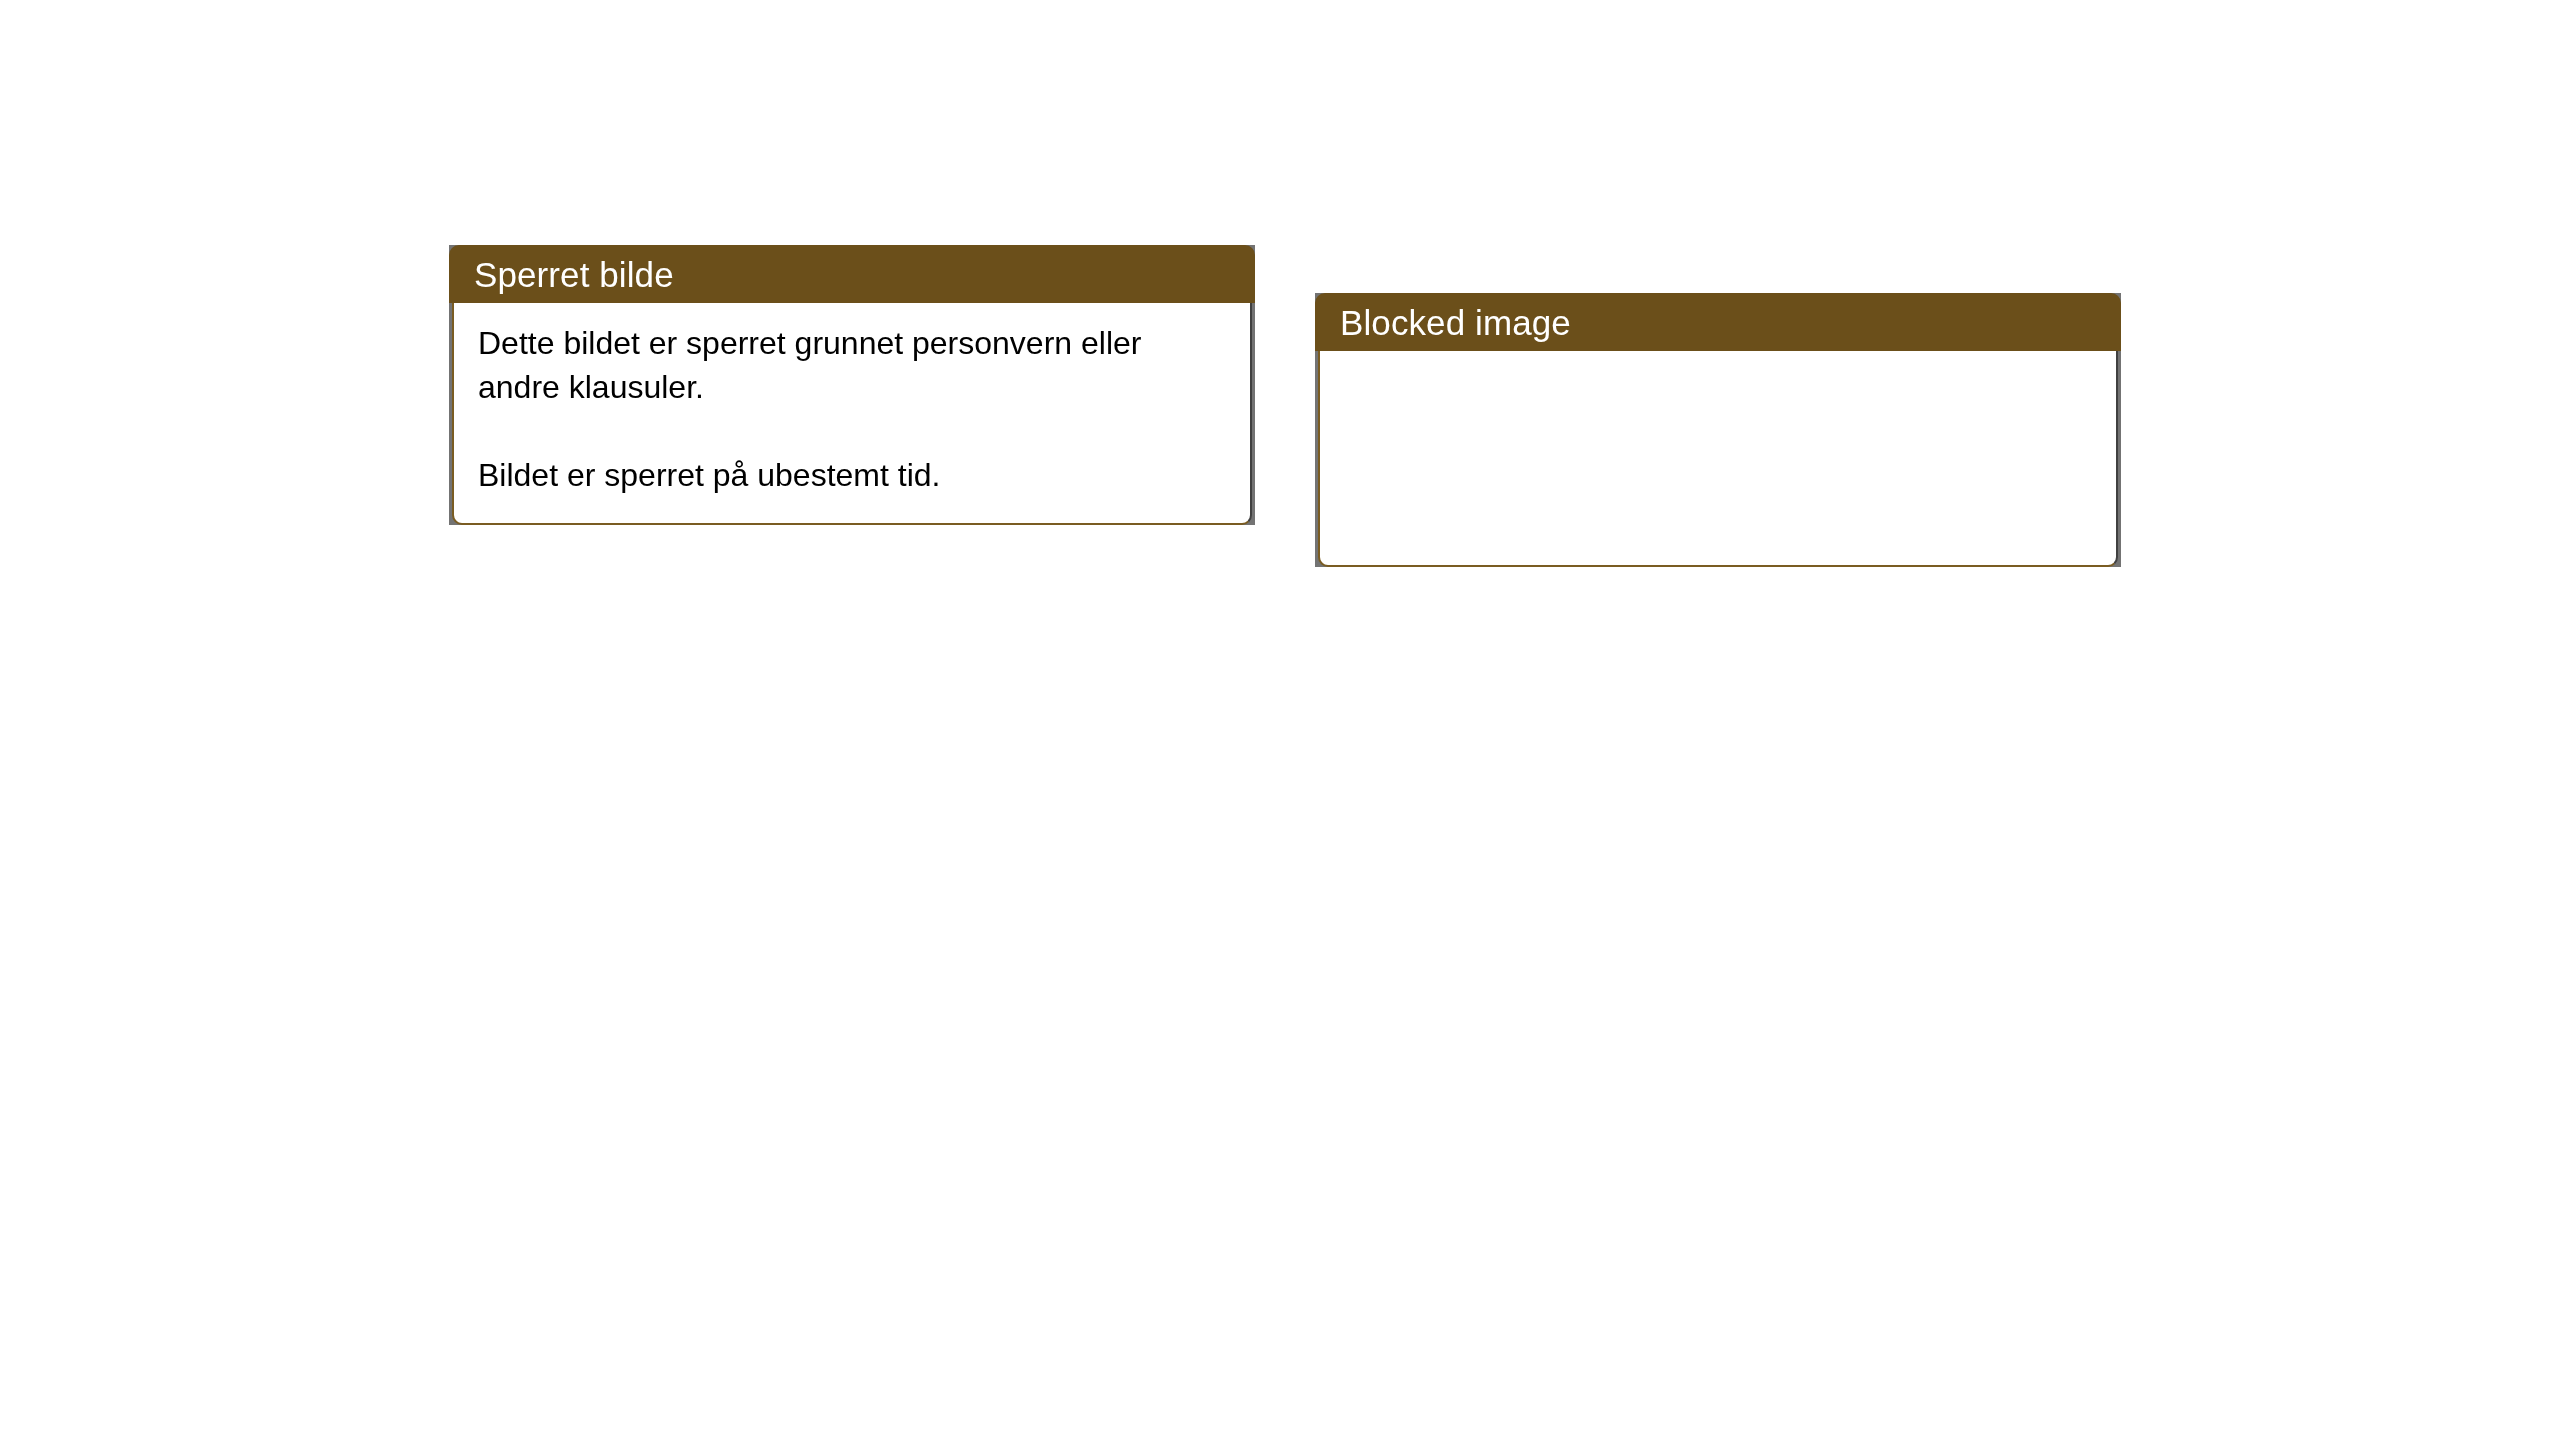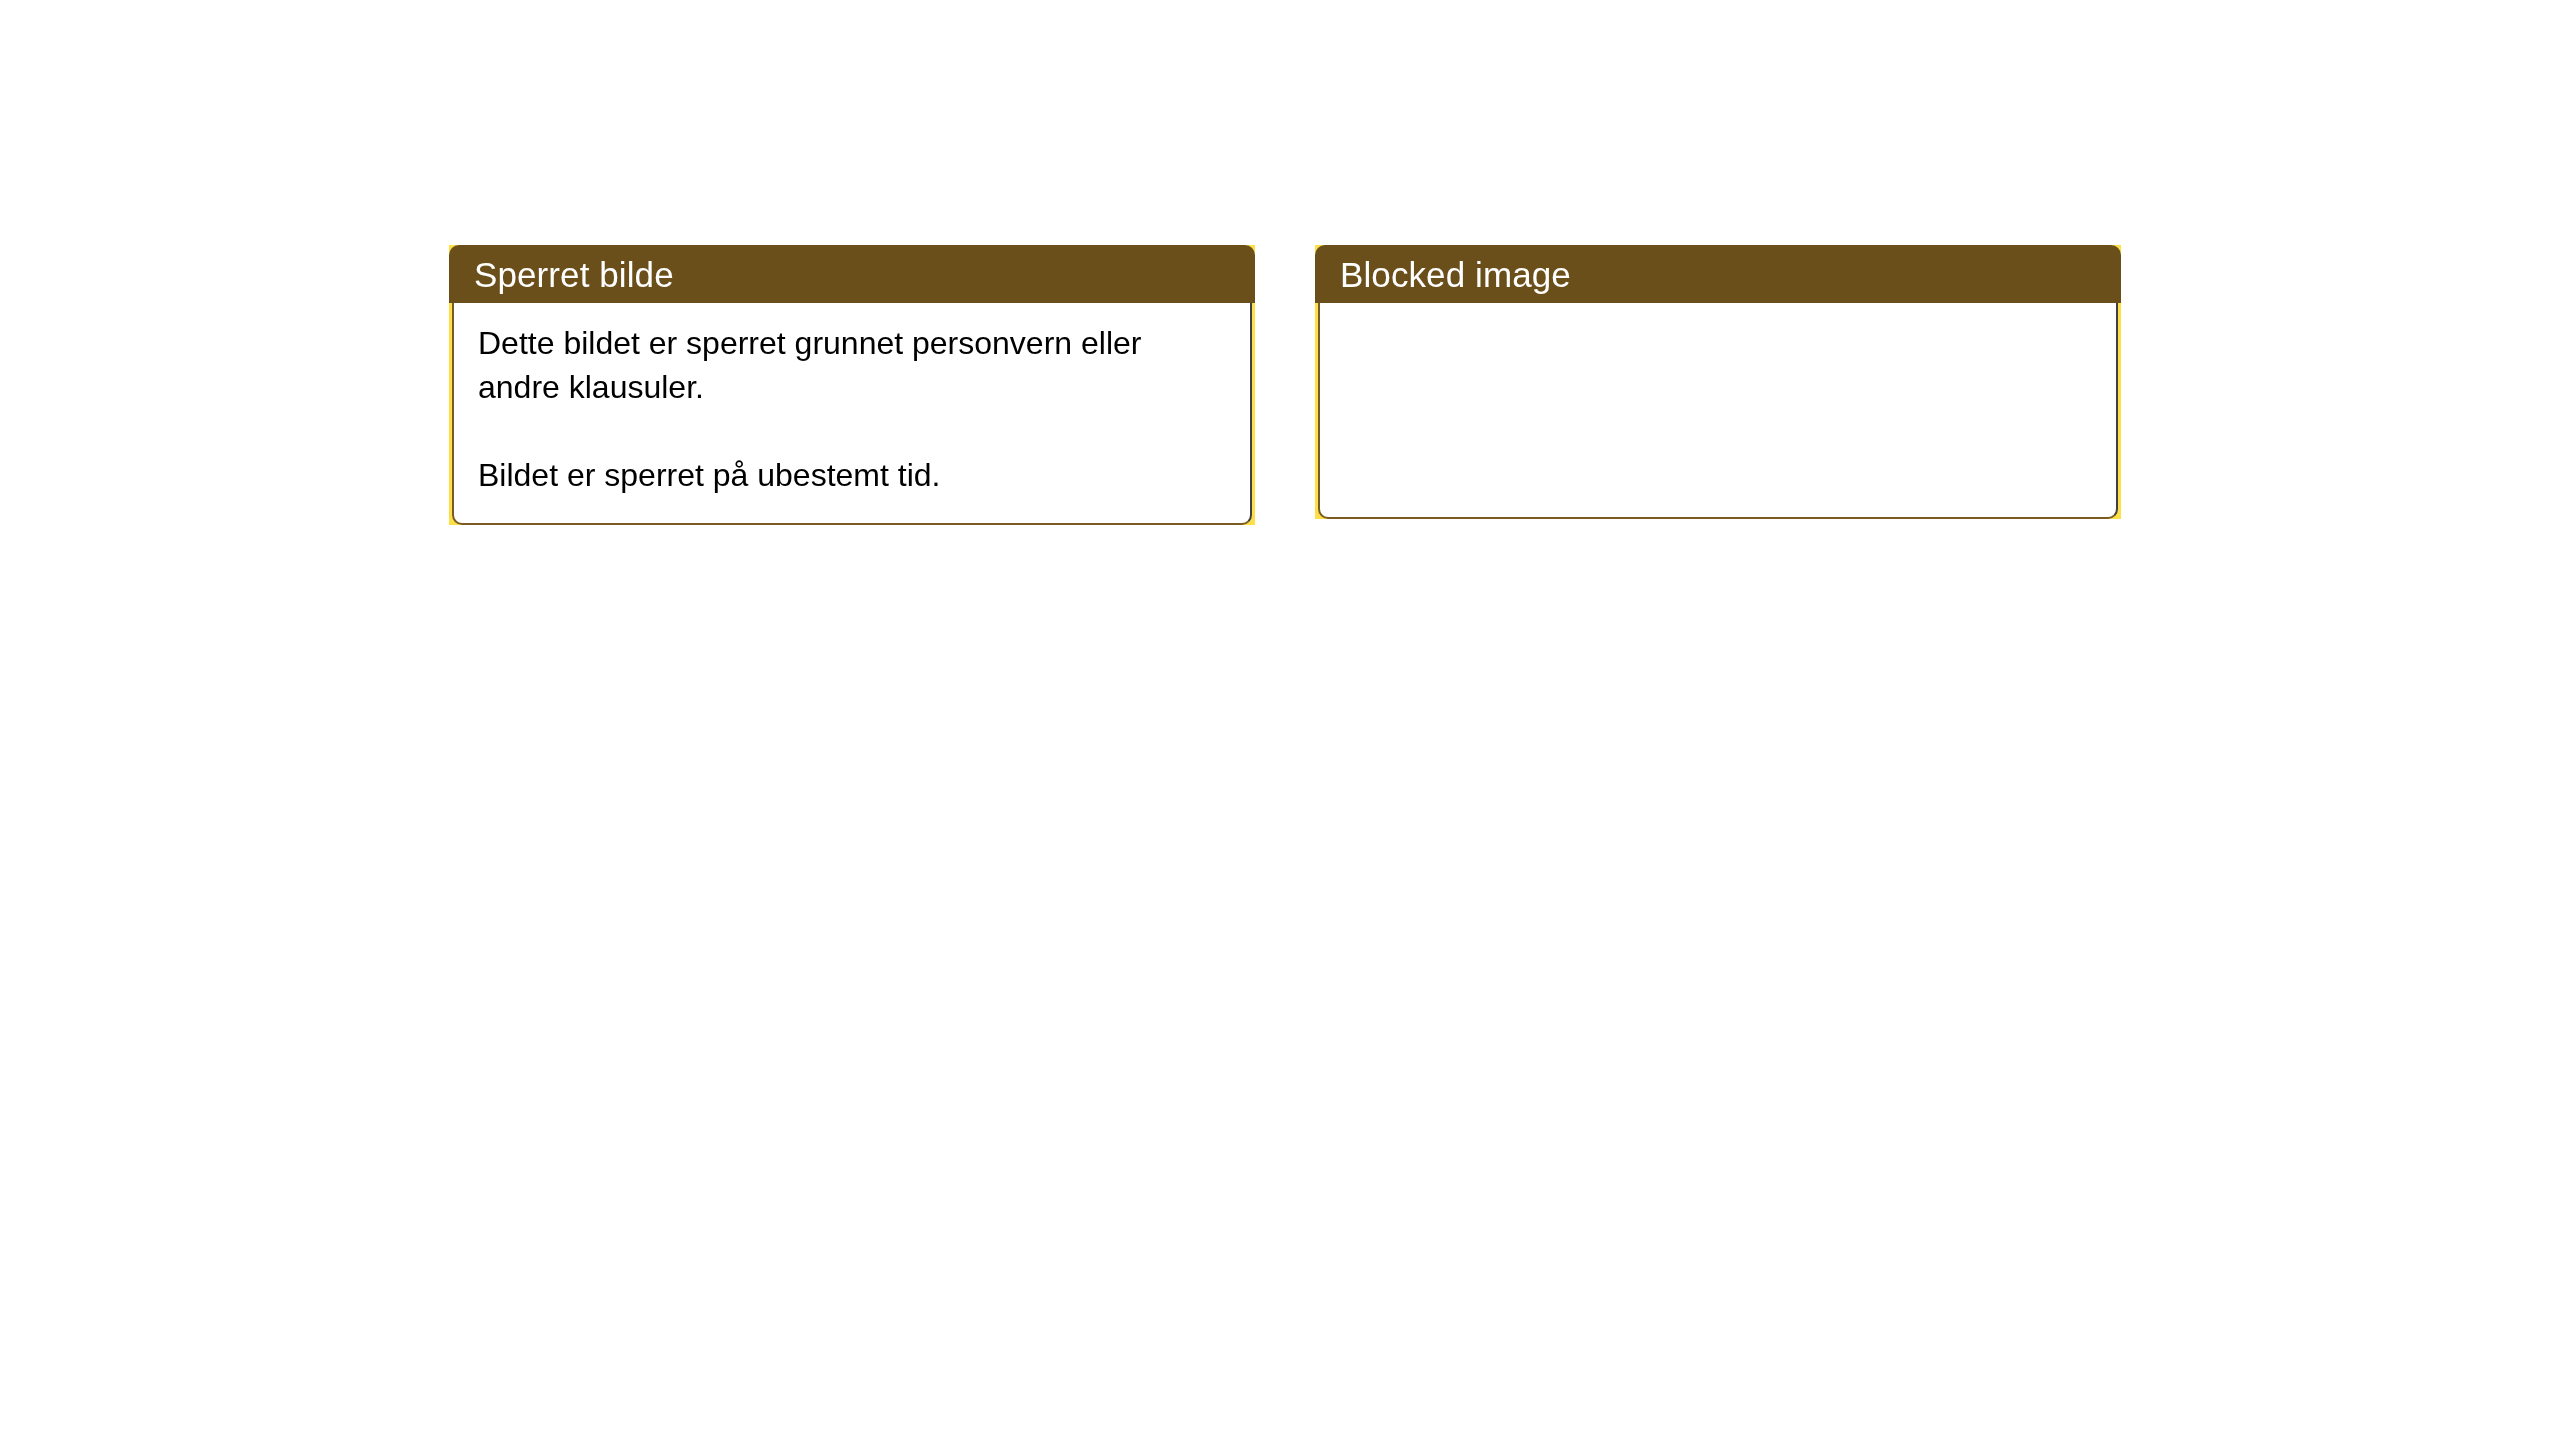--- a/index.html
+++ b/index.html
@@ -20,29 +20,30 @@
     left: 449px;
     top: 245px;
     display: flex;
     flex-direction: row;
     align-items: flex-start;
     gap: 60px;
   }
 
   .notice-card {
     position: relative;
-    background: #fde047;
+    background: #737373;
     box-sizing: border-box;
   }
 
   .notice-card.card-no {
     width: 806px;
   }
   .notice-card.card-en {
     width: 806px;
+    margin-top: 48px;
   }
 
   .card-header {
     background: #6b4f1a;
     border-top-left-radius: 10px;
     border-top-right-radius: 10px;
     height: 58px;
     display: flex;
     align-items: center;
     box-sizing: border-box;

